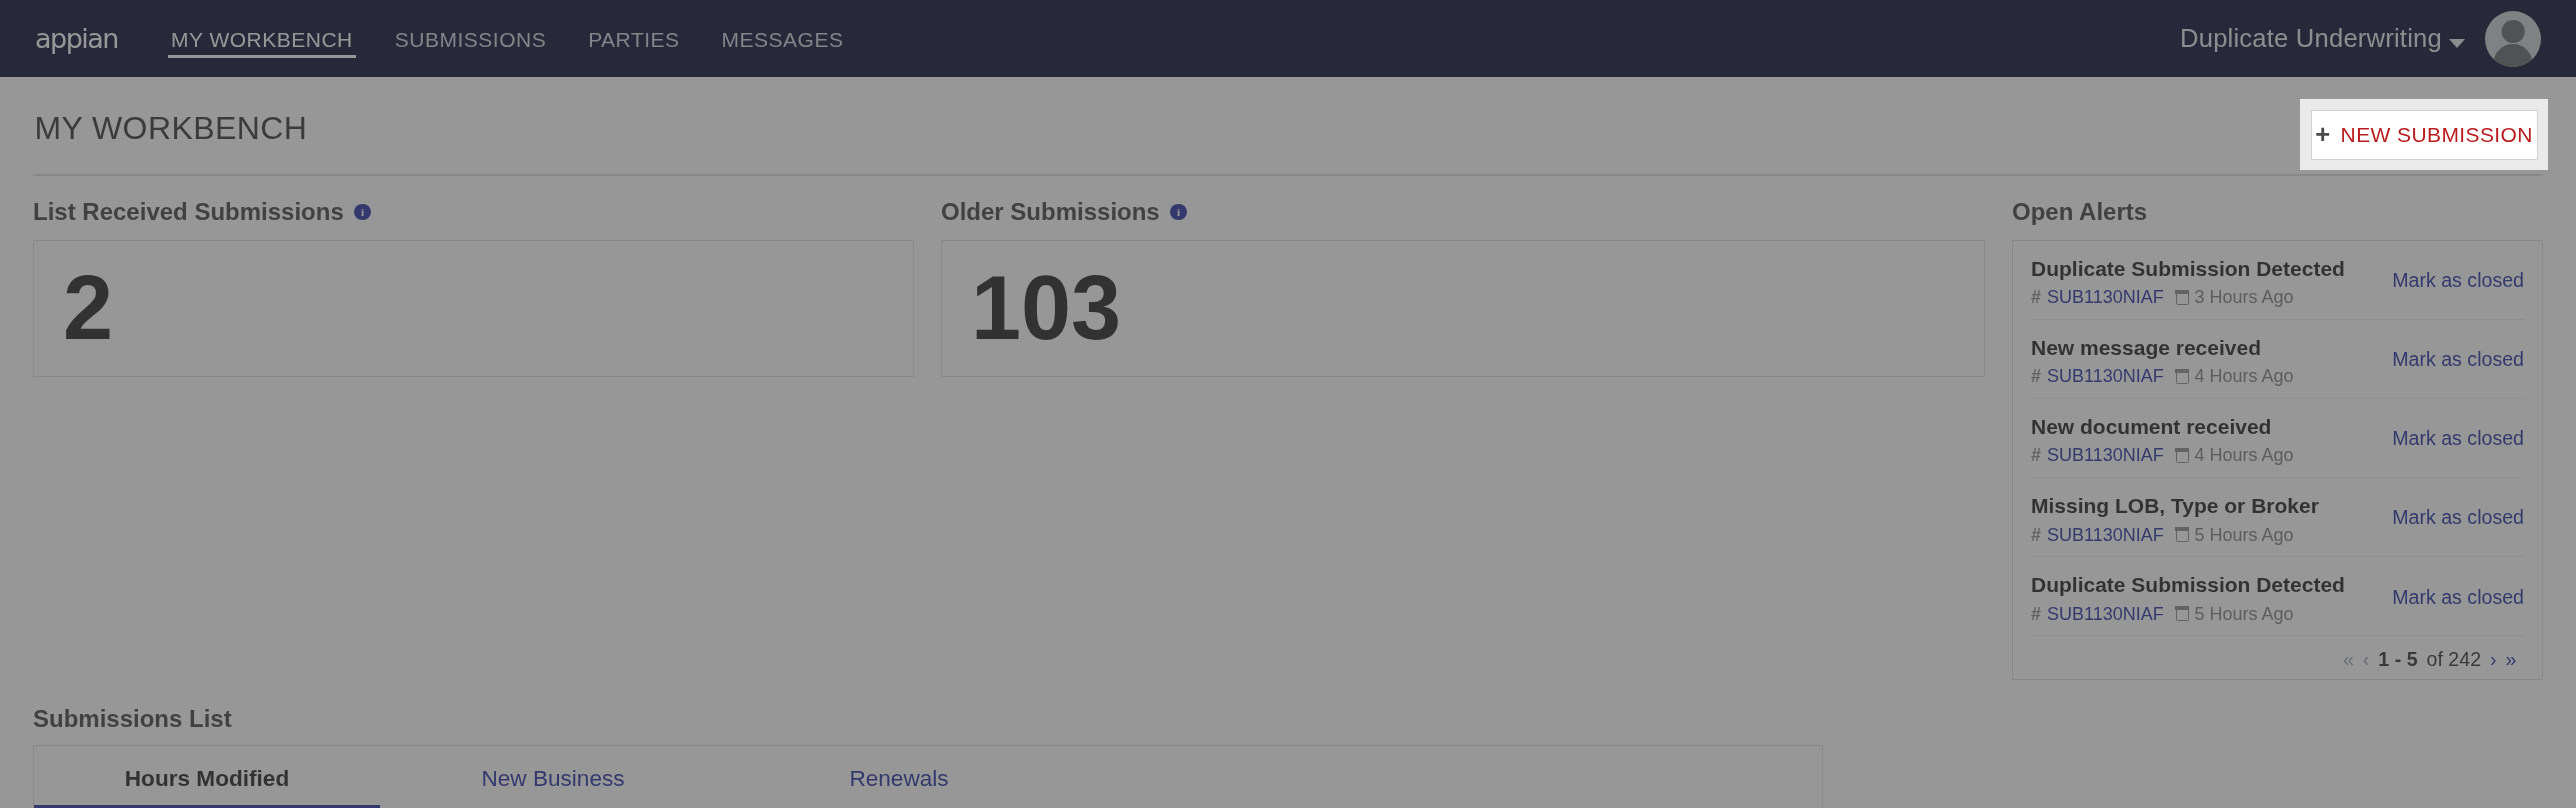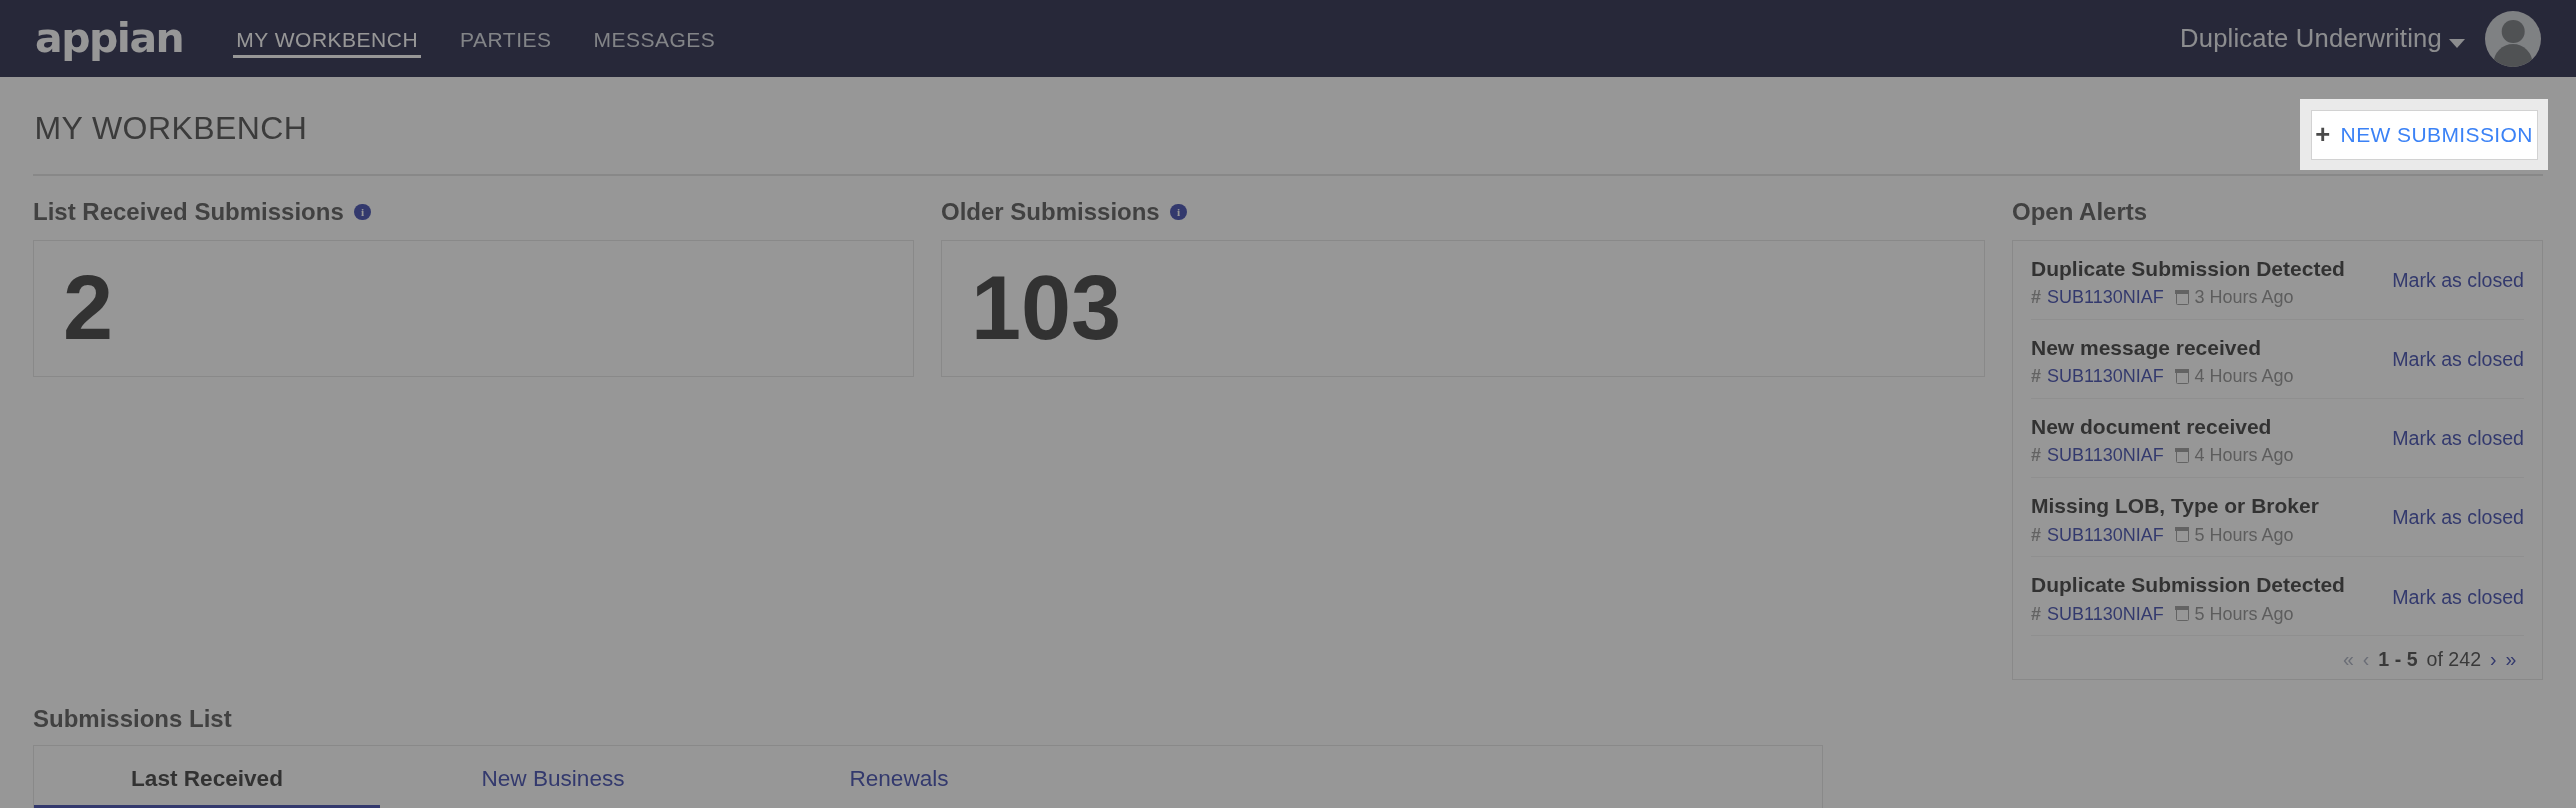--- a/index.html
+++ b/index.html
@@ -15,22 +15,22 @@
   .navbar {
     position: relative;
     height: 77px;
     background: #02042b;
     display: flex;
     align-items: center;
     padding: 0 35px 0 35px;
     z-index: 1;
   }
   .brand {
-    font-size: 41px;
-    font-weight: 700;
+    font-size: 27px;
+    font-weight: 400;
     letter-spacing: -1.5px;
     color: #ffffff;
     line-height: 1;
     margin-right: 50px;
     font-family: "DejaVu Sans", sans-serif;
   }
   .navlinks { display: flex; align-items: center; gap: 36px; height: 100%; }
   .navlink {
     color: #cfd3da;
     font-size: 21px;
@@ -146,31 +146,32 @@
   
   .cutout {
     position:absolute; left: 2300px; top: 99px; width: 248px; height: 71px;
     background: rgba(255,255,255,0.80); z-index: 60; padding: 10.5px;
   }
   .new-sub-btn {
     width:100%; height:100%; border:0.8px solid #d2d2d2; background:#fff;
     display:flex; align-items:center; justify-content:center; gap: 10.5px; cursor:pointer;
   }
   .new-sub-btn .plus { font-size: 25.6px; font-weight:700; color:#4a4a4a; line-height:1; }
-  .new-sub-btn .lbl { font-size: 21px; color:#3b82f6; letter-spacing:0.4px; }
+  .new-sub-btn .lbl { font-size: 21px; color:#b91c1c; letter-spacing:0.4px; }
 </style>
 </head>
 <body>
 
 <div id="root">
 
   <div class="navbar">
     <div class="brand">appian</div>
     <div class="navlinks">
       <a class="navlink active" href="#">MY WORKBENCH</a>
+      <a class="navlink" href="#">SUBMISSIONS</a>
       <a class="navlink" href="#">PARTIES</a>
       <a class="navlink" href="#">MESSAGES</a>
     </div>
     <div class="nav-right">
       <div>
         <span class="org-name">Duplicate Underwriting</span><span class="caret-down"></span>
       </div>
       <div class="avatar"></div>
     </div>
   </div>
@@ -282,21 +283,21 @@
           </div>
 
         </div>
       </div>
     </div>
 
     <div class="list-title">Submissions List</div>
     <div class="list-card">
 
       <div class="tabs">
-        <div class="tab active">Last Received</div>
+        <div class="tab active">Hours Modified</div>
         <div class="tab">New Business</div>
         <div class="tab">Renewals</div>
       </div>
 
       <div class="filters">
         
         
 
         
 

